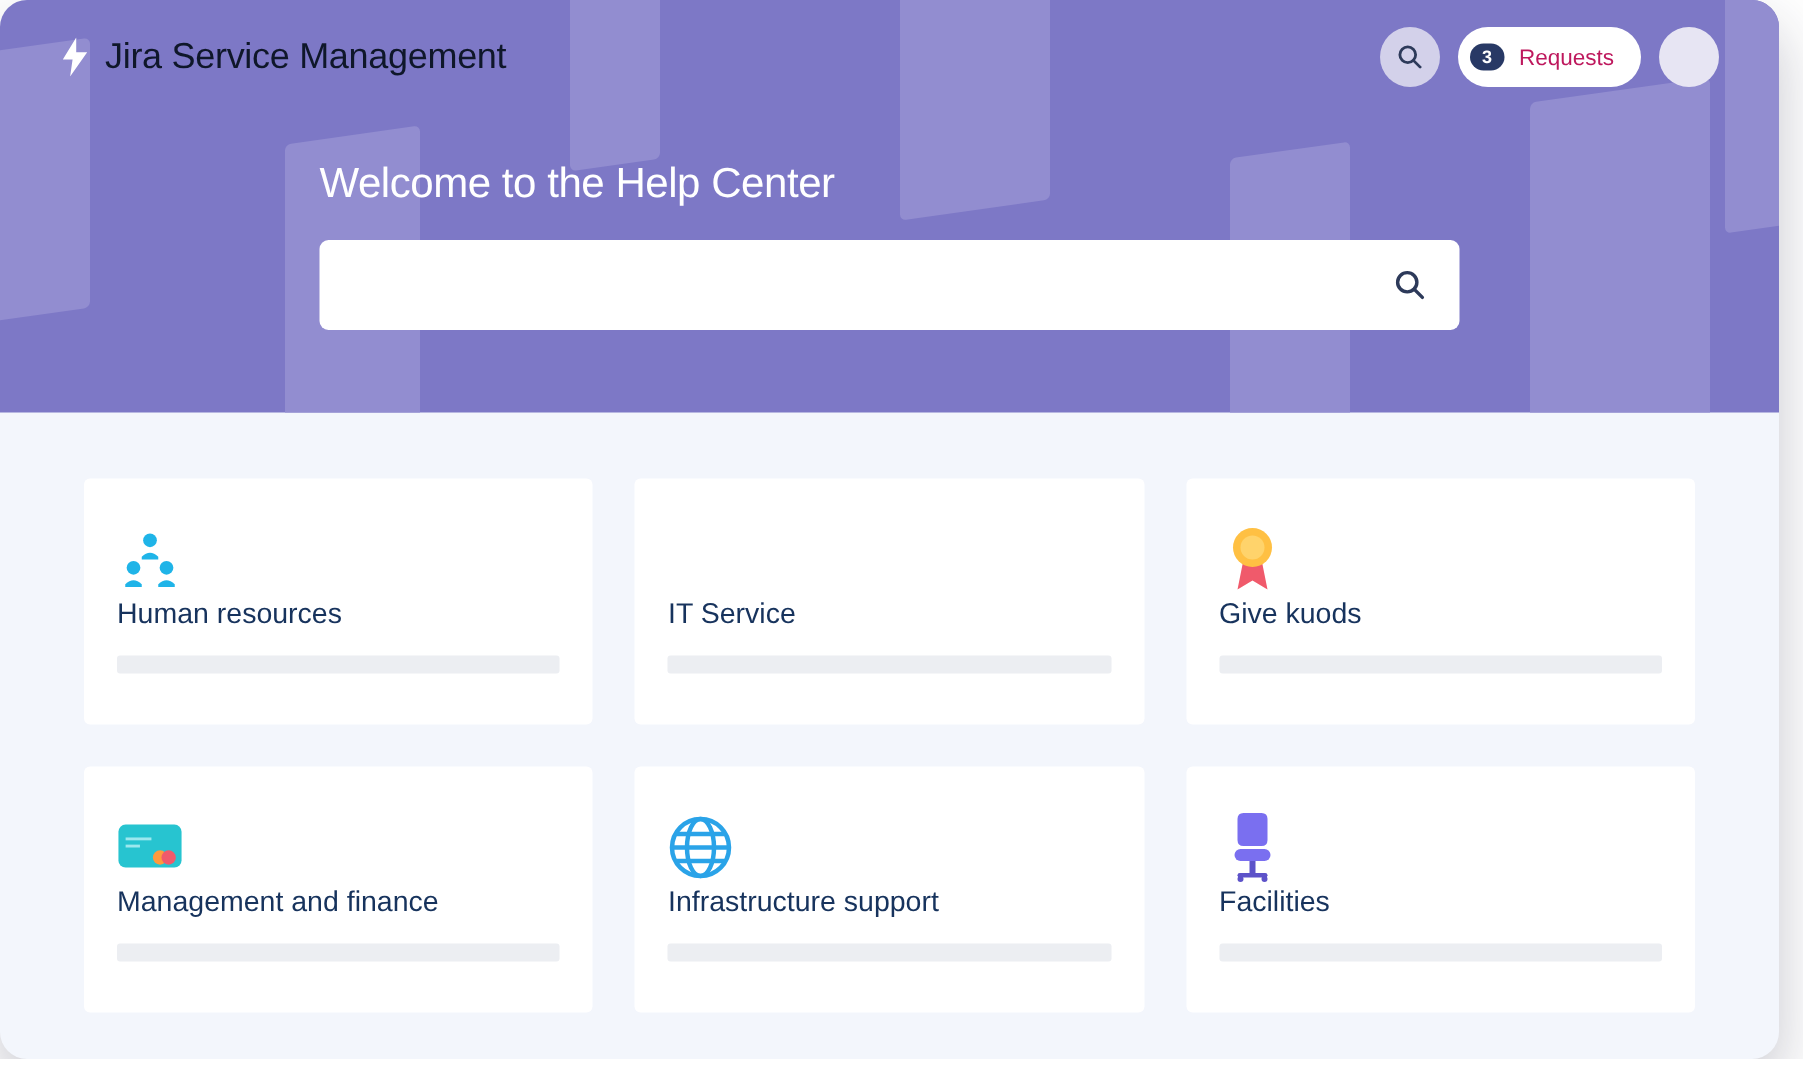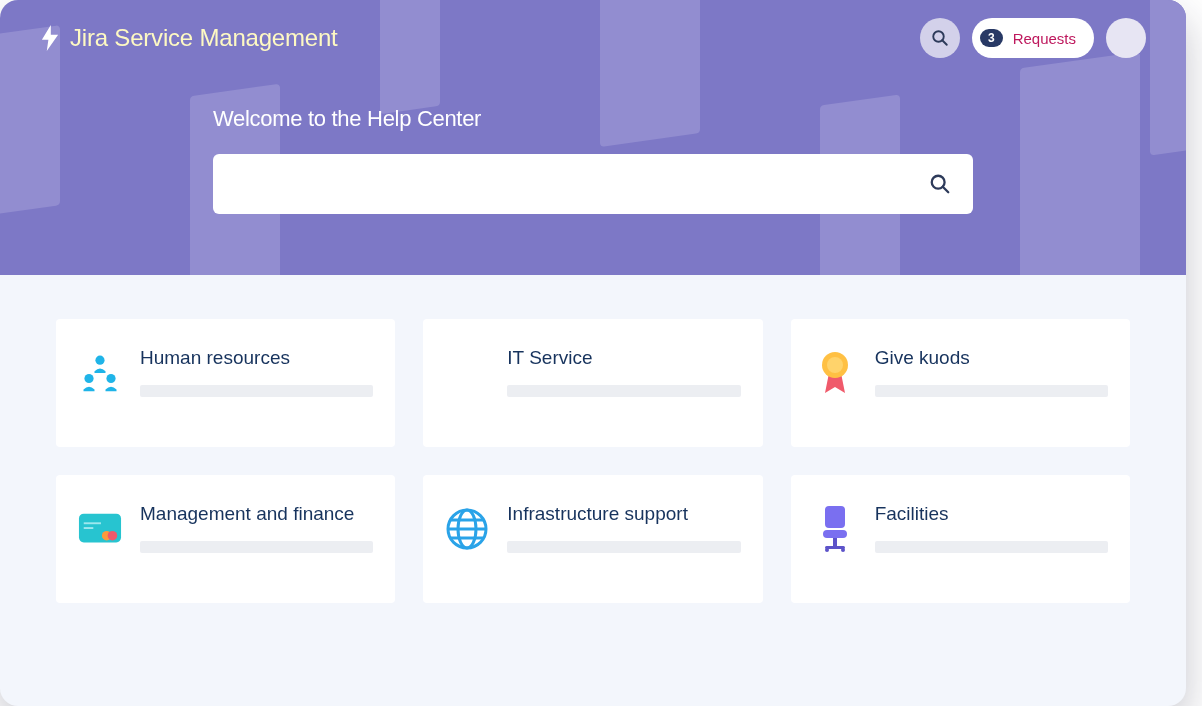--- a/index.html
+++ b/index.html
@@ -30,21 +30,21 @@
   display: flex;
   align-items: center;
   justify-content: space-between;
   position: relative;
   z-index: 2;
 }
 .brand {
   display: flex;
   align-items: center;
   gap: 10px;
-  color: #fef9c3;
+  color: #0f172a;
   font-size: 24px;
   font-weight: 400;
   letter-spacing: -0.2px;
 }
 .bolt-icon {
   width: 20px;
   height: 26px;
 }
 .top-actions {
   display: flex;
@@ -90,21 +90,21 @@
   background: #e7e5f3;
 }
 .hero {
   position: relative;
   z-index: 2;
   margin: 48px auto 0 auto;
   width: 760px;
 }
 .hero-title {
   color: #fff;
-  font-size: 22px;
+  font-size: 28px;
   font-weight: 400;
   margin-bottom: 22px;
   letter-spacing: -0.3px;
 }
 .search-bar {
   width: 100%;
   height: 60px;
   background: #fff;
   border-radius: 6px;
   display: flex;
@@ -124,23 +124,24 @@
 .card-grid {
   display: grid;
   grid-template-columns: repeat(3, 1fr);
   gap: 28px;
 }
 .card {
   background: #fff;
   border-radius: 4px;
   padding: 28px 22px 34px 22px;
   display: flex;
-  gap: 18px;
+  gap: 4px;
   cursor: pointer;
   min-height: 128px;
+  flex-direction: column;
 }
 .card .icon-wrap {
   width: 44px;
   height: 44px;
   margin-top: 4px;
   display: flex;
   align-items: center;
   justify-content: center;
   flex-shrink: 0;
 }

